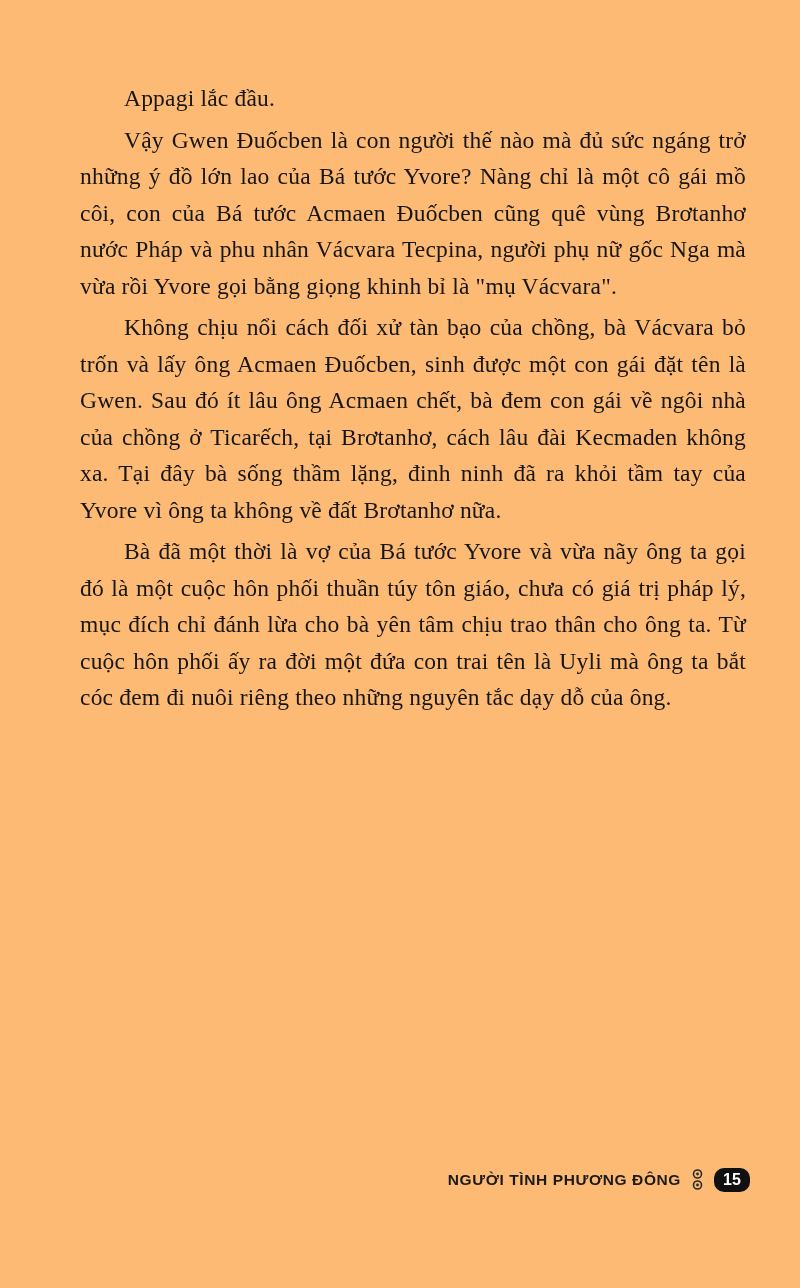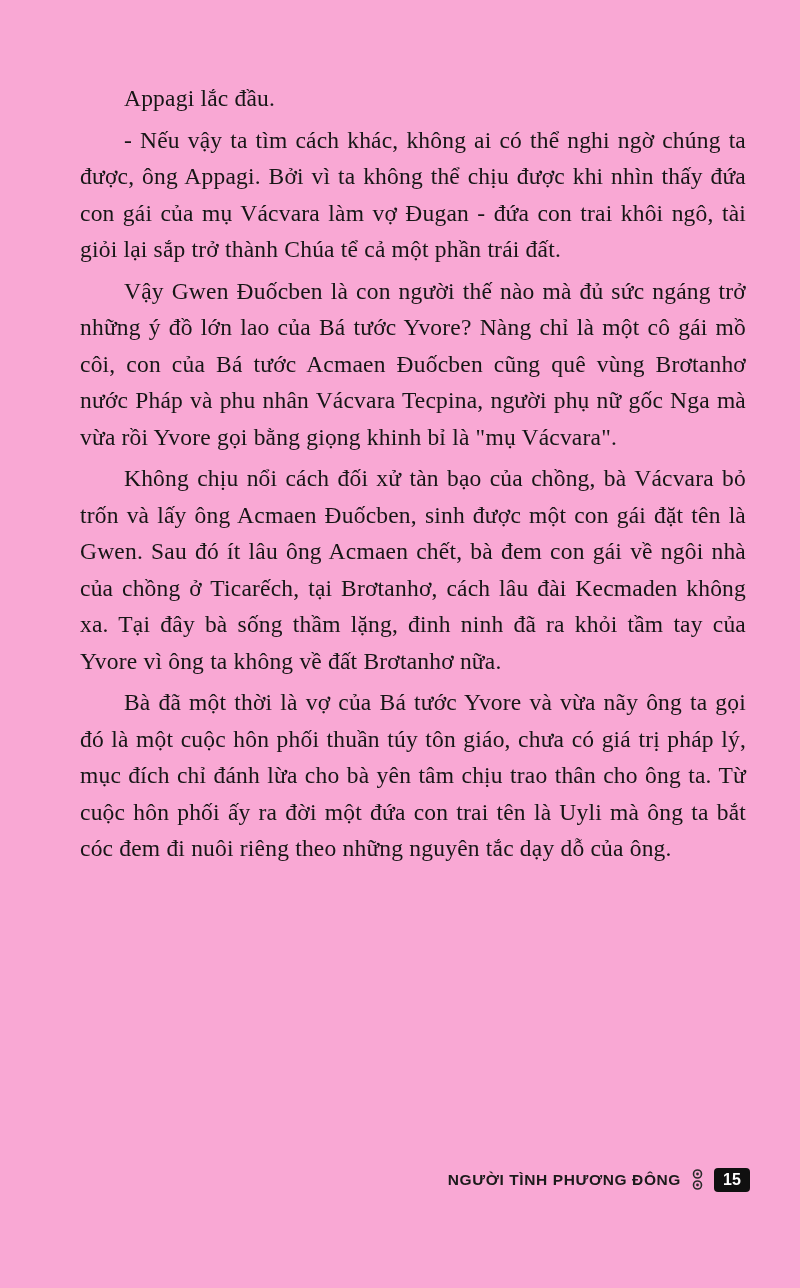--- a/index.html
+++ b/index.html
@@ -11,21 +11,21 @@
     width: 800px;
     height: 1288px;
     position: relative;
     font-family: "Liberation Serif", serif;
     color: #161616;
     overflow: hidden;
   }
   .page {
     position: absolute;
     inset: 0;
-    background: #f9a8d4;
+    background: #fdba74;
   }
   .text-block {
     position: absolute;
     left: 80px;
     top: 80px;
     width: 666px;
     font-size: 23.5px;
     line-height: 36.5px;
     text-align: justify;
     letter-spacing: 0.2px;
@@ -61,31 +61,30 @@
     display: inline-flex;
     align-items: center;
     justify-content: center;
     min-width: 22px;
     height: 24px;
     padding: 0 7px;
     background: #101010;
     color: #ffffff;
     font-weight: bold;
     font-size: 16px;
-    border-radius: 4px;
+    border-radius: 10px;
   }
 </style>
 </head>
 <body>
 
 <div class="page">
 
   <div class="text-block">
     <p>Appagi lắc đầu.</p>
-    <p>- Nếu vậy ta tìm cách khác, không ai có thể nghi ngờ chúng ta được, ông Appagi. Bởi vì ta không thể chịu được khi nhìn thấy đứa con gái của mụ Vácvara làm vợ Đugan - đứa con trai khôi ngô, tài giỏi lại sắp trở thành Chúa tể cả một phần trái đất.</p>
     <p>Vậy Gwen Đuốcben là con người thế nào mà đủ sức ngáng trở những ý đồ lớn lao của Bá tước Yvore? Nàng chỉ là một cô gái mồ côi, con của Bá tước Acmaen Đuốcben cũng quê vùng Brơtanhơ nước Pháp và phu nhân Vácvara Tecpina, người phụ nữ gốc Nga mà vừa rồi Yvore gọi bằng giọng khinh bỉ là "mụ Vácvara".</p>
     <p>Không chịu nổi cách đối xử tàn bạo của chồng, bà Vácvara bỏ trốn và lấy ông Acmaen Đuốcben, sinh được một con gái đặt tên là Gwen. Sau đó ít lâu ông Acmaen chết, bà đem con gái về ngôi nhà của chồng ở Ticarếch, tại Brơtanhơ, cách lâu đài Kecmaden không xa. Tại đây bà sống thầm lặng, đinh ninh đã ra khỏi tầm tay của Yvore vì ông ta không về đất Brơtanhơ nữa.</p>
     <p>Bà đã một thời là vợ của Bá tước Yvore và vừa nãy ông ta gọi đó là một cuộc hôn phối thuần túy tôn giáo, chưa có giá trị pháp lý, mục đích chỉ đánh lừa cho bà yên tâm chịu trao thân cho ông ta. Từ cuộc hôn phối ấy ra đời một đứa con trai tên là Uyli mà ông ta bắt cóc đem đi nuôi riêng theo những nguyên tắc dạy dỗ của ông.</p>
   </div>
 
   <div class="footer">
     <span class="footer-title">NGƯỜI TÌNH PHƯƠNG ĐÔNG</span>
     <span class="ornament">
       <svg width="15" height="22" viewBox="0 0 15 22" xmlns="http://www.w3.org/2000/svg" aria-hidden="true">
         <circle cx="7.5" cy="5" r="4" fill="none" stroke="#2a2a2a" stroke-width="1.6"></circle>

